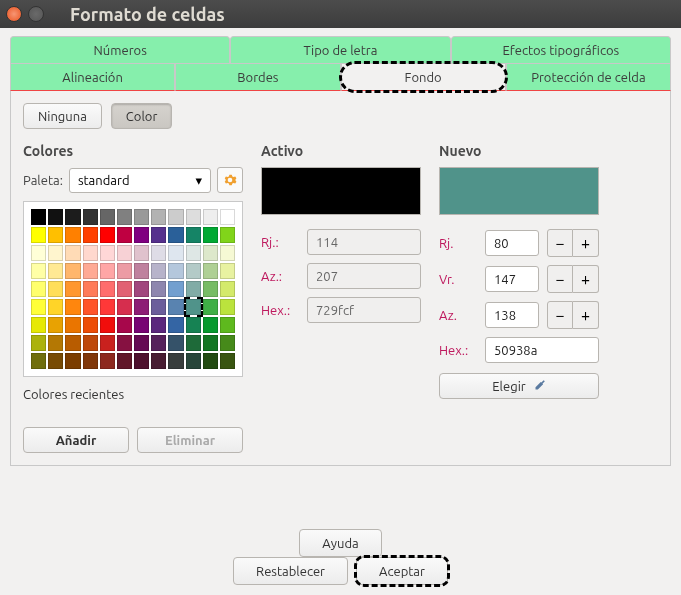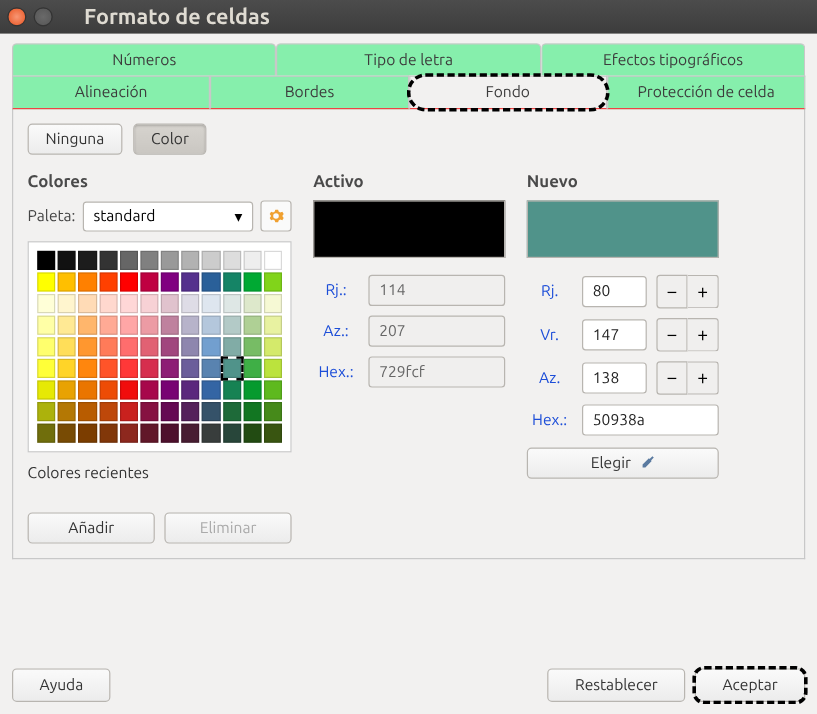--- a/index.html
+++ b/index.html
@@ -31,33 +31,33 @@
 .label { color:#444; }
 .paletteRow { display:flex; align-items:center; gap:6px; margin-bottom:8px; }
 .select { flex:1; border:1px solid #b8b5b0; border-radius:3px; background:#fff; padding:4px 8px; display:flex; justify-content:space-between; align-items:flex-start; cursor:pointer;}
 .gearbtn { width:26px; height:26px; border:1px solid #b8b5b0; border-radius:3px; display:flex; align-items:center; justify-content:center; background:#fafafa; cursor:pointer;}
 .swatchgrid { border:1px solid #c8c8c8; padding:6px; background:#fff; }
 .swrow { display:flex; }
 .sw { width:16px; height:16px; margin:1px; border:1px solid rgba(0,0,0,.15); cursor:pointer; }
 .sw.sel { outline:2px dashed #000; outline-offset:0; position:relative; z-index:3;}
 .colorprev { width:100%; height:48px; border:1px solid #b8b5b0; margin-bottom:14px; }
 .fieldrow { display:flex; align-items:center; gap:8px; margin-bottom:8px; }
-.fieldrow .lbl { width:38px; text-align:center; color:#1d4ed8;}
+.fieldrow .lbl { width:38px; text-align:left; color:#be185d;}
 .txt { flex:1; border:1px solid #b8b5b0; border-radius:3px; padding:5px 8px; background:#f0efee; color:#666;}
 .txt.editable { background:#fff; color:#222; }
 .spin { display:flex; }
 .spinbtn { width:26px; height:28px; border:1px solid #b8b5b0; background:#f0efee; display:flex; align-items:center; justify-content:center; cursor:pointer; font-size:16px; }
 .spinbtn:first-child{border-radius:3px 0 0 3px;}
 .spinbtn:last-child{border-radius:0 3px 3px 0; border-left:none;}
 .pickbtn { width:100%; }
 .subhead { color:#333; margin:10px 0 6px 0; }
 .palBtns { display:flex; gap:8px; }
-.palBtns .btn { flex:1; text-align:center; }
+.palBtns .btn { flex:1; text-align:center;font-weight:bold; }
 .palBtns .btn.disabled { color:#aaa; }
-.footer { position:absolute; bottom:10px; left:10px; right:10px; display:flex; justify-content:space-between; align-items:center; }
+.footer { position:absolute; bottom:10px; left:10px; right:10px; display:flex; justify-content:space-between; align-items:center;flex-direction:column; }
 .footer .right { display:flex; gap:8px; }
 .footer .btn { padding:6px 22px; }
 .footer .active-outline::after{border-radius:10px;}
 svg { display:block; }
 </style>
 </head>
 <body>
 
 <div class="titlebar">
   <span class="winbtn close"></span>

